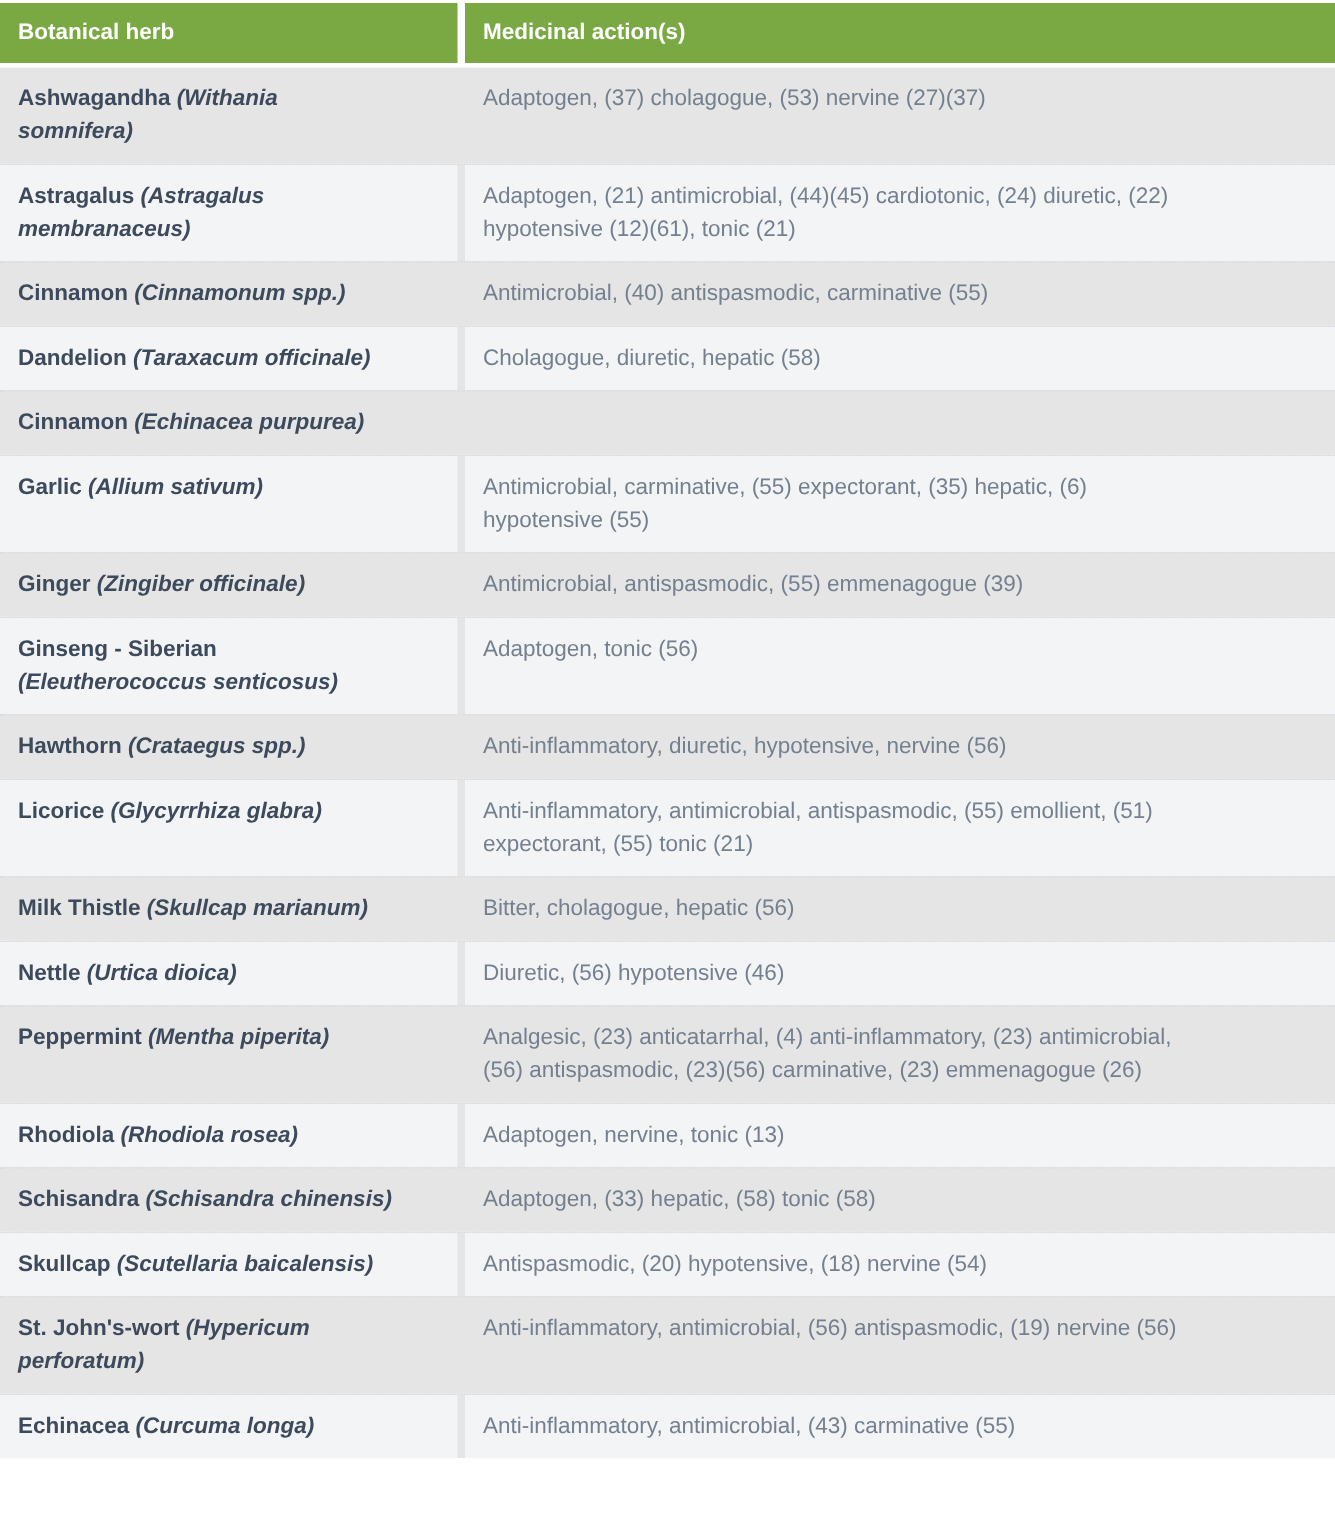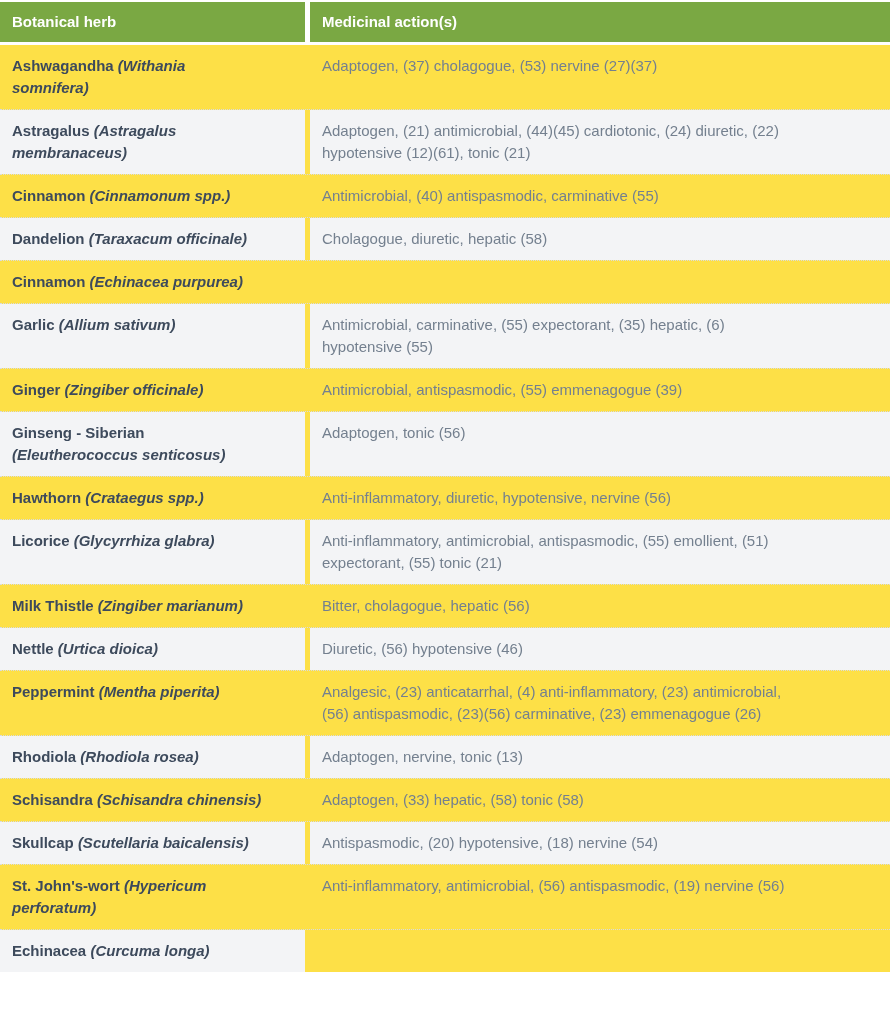--- a/index.html
+++ b/index.html
@@ -24,21 +24,21 @@
     background: var(--header-bg, #7aa843);
     color: var(--header-text, #ffffff);
     font-weight: bold;
     padding: 10px 12px;
     line-height: 20px;
   }
   .t-row {
     display: grid;
     grid-template-columns: 305px 1fr;
     column-gap: 5px;
-    background: #fde047;
+    background: #e5e5e5;
   }
   .t-row + .t-row {
     border-top: 1px dotted var(--divider, #d9dce0);
   }
   .t-row:nth-child(even) .cell {
     background: var(--stripe, #f3f4f6);
   }
   .cell {
     padding: 10px 14px 10px 12px;
     line-height: 22px;
@@ -116,21 +116,21 @@
     <div class="cell actions">Anti-inflammatory, diuretic, hypotensive, nervine (56)</div>
   </div>
 
   <div class="t-row">
     <div class="cell herb"><span>Licorice</span> <em>(Glycyrrhiza glabra)</em></div>
     <div class="cell actions">Anti-inflammatory, antimicrobial, antispasmodic, (55) emollient, (51)
 expectorant, (55) tonic (21)</div>
   </div>
 
   <div class="t-row">
-    <div class="cell herb"><span>Milk Thistle</span> <em>(Zingiber marianum)</em></div>
+    <div class="cell herb"><span>Milk Thistle</span> <em>(Skullcap marianum)</em></div>
     <div class="cell actions">Bitter, cholagogue, hepatic (56)</div>
   </div>
 
   <div class="t-row">
     <div class="cell herb"><span>Nettle</span> <em>(Urtica dioica)</em></div>
     <div class="cell actions">Diuretic, (56) hypotensive (46)</div>
   </div>
 
   <div class="t-row">
     <div class="cell herb"><span>Peppermint</span> <em>(Mentha piperita)</em></div>
@@ -154,16 +154,17 @@
   </div>
 
   <div class="t-row">
     <div class="cell herb"><span>St. John's-wort</span> <em>(Hypericum
 perforatum)</em></div>
     <div class="cell actions">Anti-inflammatory, antimicrobial, (56) antispasmodic, (19) nervine (56)</div>
   </div>
 
   <div class="t-row">
     <div class="cell herb"><span>Echinacea</span> <em>(Curcuma longa)</em></div>
+    <div class="cell actions">Anti-inflammatory, antimicrobial, (43) carminative (55)</div>
   </div>
 </div>
   </div>
 </div>
 
 </body></html>

